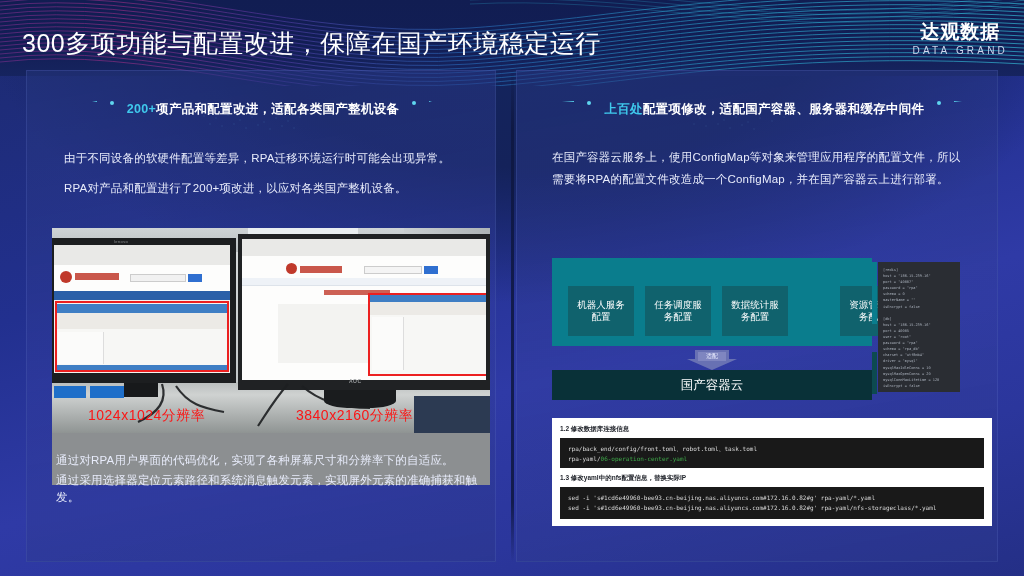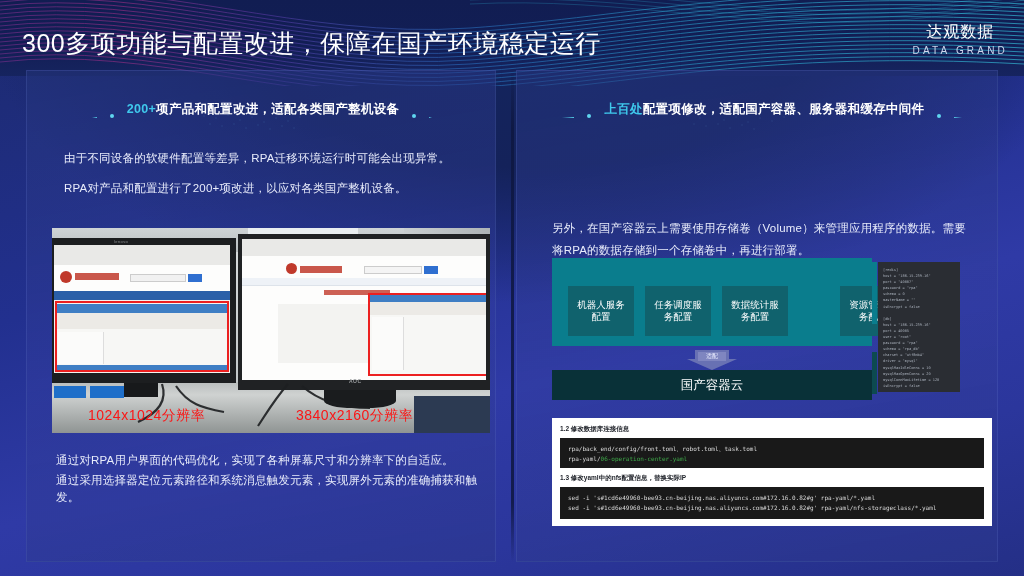--- a/index.html
+++ b/index.html
@@ -20,46 +20,46 @@
                 background:linear-gradient(180deg,#111d52 0%,#121e55 60%,#16245f 100%); }
   .waves { position:absolute; left:0; top:-10px; width:1024px; height:96px; }
 
   
   #title {
     position:absolute; left:22px; top:22px; width:700px; height:42px;
     color:#ffffff; font-size:25px; line-height:42px; font-weight:400;
     letter-spacing:.5px; white-space:nowrap;
   }
   #logo { position:absolute; right:16px; top:21px; text-align:center; }
-  #logo .cn { color:#ffffff; font-size:16px; font-weight:400; letter-spacing:1px; line-height:21px;}
+  #logo .cn { color:#ffffff; font-size:19px; font-weight:700; letter-spacing:1px; line-height:21px;}
   #logo .en { color:#cfd6ec; font-size:10px; letter-spacing:3.2px; line-height:14px; margin-top:2px;}
 
   
   .panel { position:absolute; top:70px; height:492px;
            background:linear-gradient(170deg, rgba(36,52,124,.55) 0%, rgba(51,62,160,.42) 55%, rgba(44,56,140,.5) 100%);
            border:1px solid rgba(120,140,220,.16); }
   #panel-left  { left:26px;  width:470px; }
   #panel-right { left:516px; width:482px; }
   #divider { position:absolute; left:511px; top:70px; width:3px; height:492px;
              background:linear-gradient(180deg,rgba(16,26,70,.0),rgba(14,23,64,.85) 12%,rgba(14,23,64,.85) 88%,rgba(16,26,70,0)); }
 
   
-  .sechead { position:absolute; display:flex; align-items:flex-end; gap:13px; }
+  .sechead { position:absolute; display:flex; align-items:flex-start; gap:13px; }
   .rule { height:1px; background:linear-gradient(90deg,rgba(86,210,235,0),rgba(86,210,235,.95)); }
   .rule.rev { background:linear-gradient(270deg,rgba(86,210,235,0),rgba(86,210,235,.95)); }
   .dot { width:4px; height:4px; border-radius:50%; background:#5fd6ef; flex:0 0 auto; }
   .sechead .txt { font-size:12.5px; font-weight:700; color:#ffffff; white-space:nowrap; letter-spacing:.3px;}
   .sechead .txt .hl { color:#3fc8ec; }
   .dots-deco { position:absolute; width:130px; height:24px; opacity:.55; }
 
   
   .para { position:absolute; color:#e8ecfb; font-size:11.5px; line-height:20px; letter-spacing:.2px; }
 
   
-  #photo { position:absolute; left:52px; top:228px; width:438px; height:205px;
+  #photo { position:absolute; left:52px; top:228px; width:438px; height:257px;
            background:#8c8f91; overflow:hidden; border:0; }
   .mon { position:absolute; background:#16181a; }
   .screen { position:absolute; background:#f3f2ee; overflow:hidden; }
   .redbox { position:absolute; border:2px solid #ec2020; }
   .wall { position:absolute; }
   .redlabel { position:absolute; color:#fb1616; font-size:14px; line-height:15px; font-weight:400; letter-spacing:.5px;}
 
   .browserbar { position:absolute; left:0; top:0; right:0; height:16%; background:#e9e9e7; }
   .gov { position:absolute; color:#b8322a; }
 
@@ -275,21 +275,21 @@
         <circle cx="104" cy="5" r="0.7"></circle>
       <circle cx="14" cy="12" r="0.7"></circle>
         <circle cx="26" cy="14" r="0.7"></circle>
         <circle cx="38" cy="12" r="0.7"></circle>
       <circle cx="50" cy="16" r="0.7"></circle>
         <circle cx="62" cy="13" r="0.7"></circle>
         <circle cx="74" cy="17" r="0.7"></circle>
     </g>
   </svg>
 
-  <div class="para" style="left:552px; top:217px; width:420px; line-height:22px;">另外，在国产容器云上需要使用存储卷（Volume）来管理应用程序的数据。需要将RPA的数据存储到一个存储卷中，再进行部署。</div>
+  <div class="para" style="left:552px; top:146px; width:420px; line-height:22px;">在国产容器云服务上，使用ConfigMap等对象来管理应用程序的配置文件，所以需要将RPA的配置文件改造成一个ConfigMap，并在国产容器云上进行部署。</div>
 
   <div id="diagram">
     <div id="rpa-box"></div>
     <div class="subbox" style="left:16px;">机器人服务配置</div>
     <div class="subbox" style="left:170px;">数据统计服务配置</div>
     <div class="subbox" style="left:93px;">任务调度服务配置</div>
     <div class="subbox" style="left:240px;margin-left:48px;">资源管理服务配置</div>
     <svg id="arrow-wrap" viewBox="0 0 50 20">
       <polygon points="8,0 42,0 42,9 50,9 25,20 0,9 8,9" fill="#6b74b4" opacity="0.95"></polygon>
     </svg>

